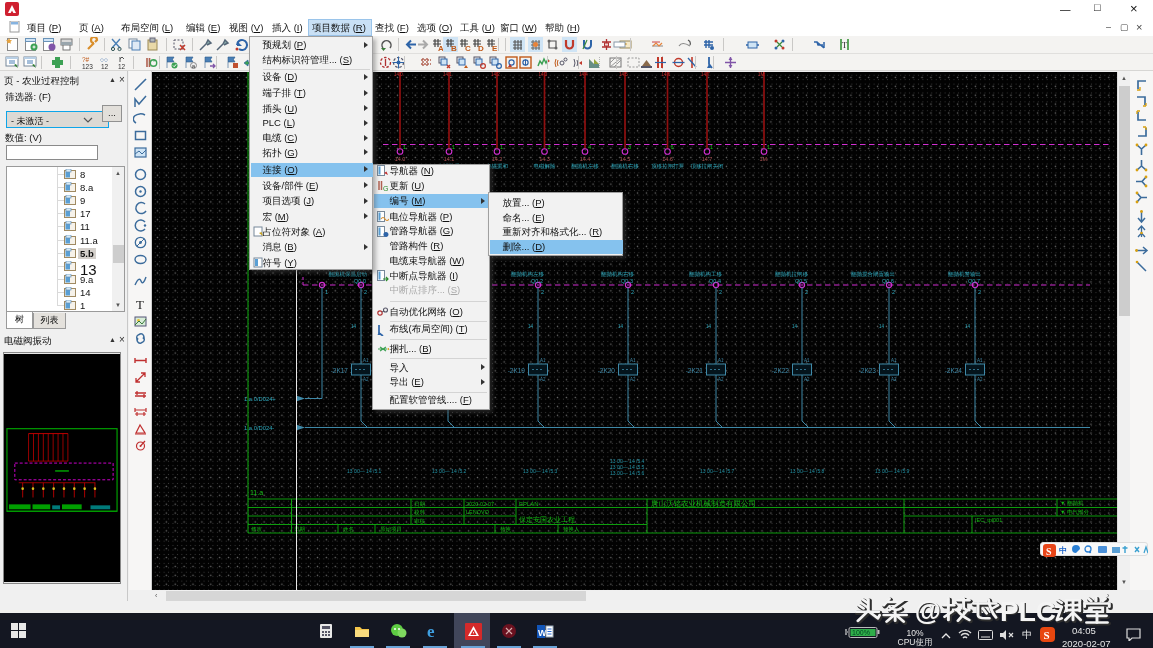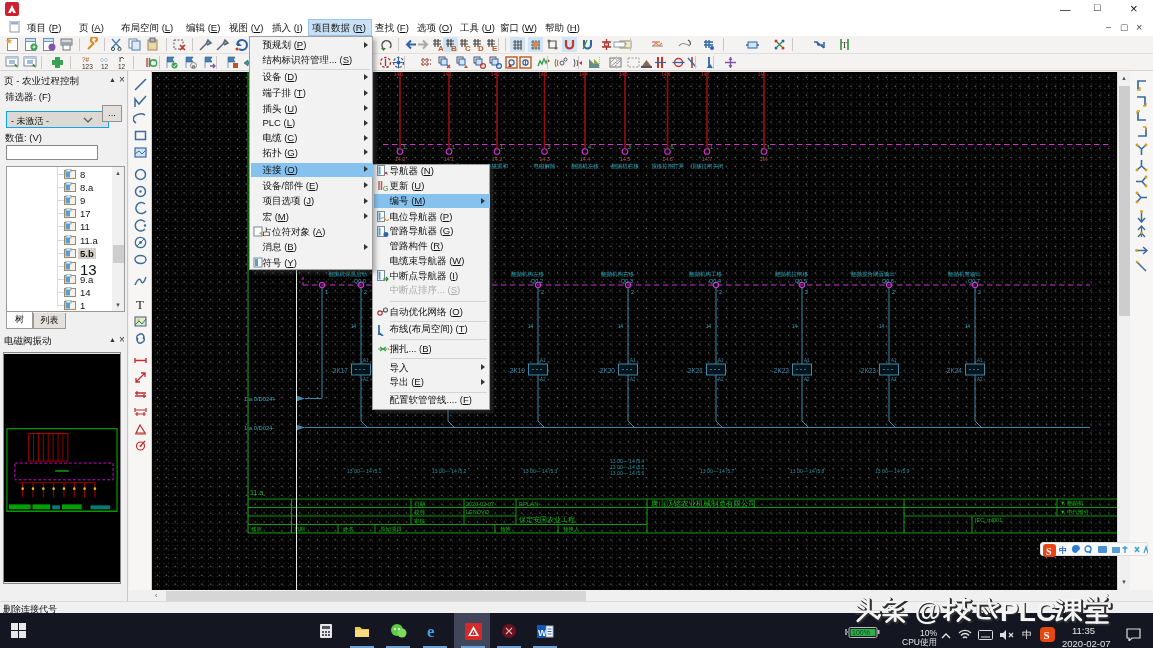--- a/index.html
+++ b/index.html
@@ -944,22 +944,26 @@
       </svg>
       <div class="mi" style="left:12.5px;top:204.20000000000002px;color:#111">消息 (<u>B</u>)</div>
       <div class="arr" style="left:114px;top:206.9px"></div>
       <div class="mi" style="left:12.5px;top:219.5px;color:#111">符号 (<u>Y</u>)</div>
       <svg class="ab" style="left:3px;top:219.2px" width="13" height="13">
         <rect x="1" y="2" width="8" height="9" fill="#fff" stroke="#789"></rect>
         <rect x="2" y="3" width="3" height="7" fill="#5a9fd4"></rect>
       </svg>
       <div class="msep" style="left:13px;top:31.799999999999997px;width:107px"></div>
     </div>
-<div class="ab" style="left:0;top:601px;width:1153px;height:12px;background:#f0f0f0;border-top:1px solid #dadada">
-<span class="ab" style="left:3px;top:1px;font-size:9px;color:#111">删除连接代号</span>
+    <div class="menu" style="left:487.5px;top:192px;width:135px;height:64px">
+      <div class="mi" style="left:14px;top:3.9999999999999885px;color:#111">放置... (<u>P</u>)</div>
+      <div class="mi" style="left:14px;top:18.600000000000012px;color:#111">命名... (<u>E</u>)</div>
+      <div class="mi" style="left:14px;top:33.39999999999999px;color:#111">重新对齐和格式化... (<u>R</u>)</div>
+      <div class="ab hl" style="left:1px;top:46.7px;width:133px;height:14.4px"></div>
+      <div class="mi" style="left:14px;top:47.7px;color:#111">删除... (<u>D</u>)</div>
     </div>
 <div class="ab" style="left:1040px;top:542px;width:108px;height:14px;background:#f8f8f8;border-radius:3px;border:1px solid #ddd;z-index:30">
 <svg class="ab" style="left:2px;top:0.5px" width="13" height="13">
         <rect width="13" height="13" rx="3" fill="#e84518"></rect>
         <text x="3" y="10.5" font-size="10" fill="#fff" font-weight="bold" font-family="Liberation Serif">S</text>
       </svg>
 <span class="ab" style="left:18px;top:2px;font-size:8px;color:#1a62c8;font-weight:bold">中</span>
 <svg class="ab" style="left:31px;top:2px" width="76" height="10">
 <path d="M4 8 a4 4 0 1 1 4-4 l-2 2" fill="#2a7fd4"></path>
         <circle cx="16" cy="4" r="3" fill="none" stroke="#2a7fd4" stroke-width="1.3"></circle>
@@ -1026,41 +1030,41 @@
         <path d="M10.5 6 h4 M10.5 8.5 h4 M10.5 11 h4" stroke="#2a6ad4" stroke-width="1"></path>
       </svg>
       <div class="ab" style="left:533px;top:33px;width:24px;height:2px;background:#6aa4d8"></div>
       <svg class="ab" style="left:843px;top:13px" width="38" height="12">
         <path d="M2 6 h3 M3 3 v2 M3 7 v2" stroke="#ddd" stroke-width="1.2"></path>
         <rect x="6" y="1.5" width="28" height="10" rx="1.5" fill="none" stroke="#bbb"></rect>
         <rect x="34.5" y="4" width="2" height="4" fill="#bbb"></rect>
         <rect x="7.5" y="3" width="25" height="7" fill="#2fae4a"></rect>
         <text x="9" y="9.3" font-size="7" fill="#042" font-family="Liberation Sans">100%</text>
       </svg>
-      <div class="ab" style="left:893px;top:16px;font-size:8.5px;color:#e6e6e6;text-align:right;width:44px;line-height:9px">10%<br>CPU使用</div>
+      <div class="ab" style="left:893px;top:16px;font-size:8.5px;color:#e6e6e6;text-align:center;width:44px;line-height:9px">10%<br>CPU使用</div>
       <svg class="ab" style="left:941px;top:20px" width="10" height="7">
         <path d="M1 5 l4-4 4 4" stroke="#e6e6e6" stroke-width="1.3" fill="none"></path>
       </svg>
       <svg class="ab" style="left:958px;top:16px" width="14" height="11">
         <path d="M1 4 a8 8 0 0 1 12 0 M3 6.5 a5 5 0 0 1 8 0 M5 9 a2.5 2.5 0 0 1 4 0" stroke="#ddd" fill="none" stroke-width="1.3"></path>
       </svg>
       <svg class="ab" style="left:978px;top:17px" width="15" height="10">
         <rect x="0.5" y="0.5" width="14" height="9" rx="1" fill="none" stroke="#ddd"></rect>
         <path d="M3 7 h9" stroke="#ddd"></path>
       </svg>
       <svg class="ab" style="left:999px;top:16px" width="16" height="11">
         <path d="M1 4 v4 h3 l3 3 V1 L4 4 z" fill="#ddd"></path>
         <path d="M10 4 l4 4 m0-4 l-4 4" stroke="#ddd" stroke-width="1.2"></path>
       </svg>
       <div class="ab" style="left:1022px;top:15px;font-size:10px;color:#f0f0f0">中</div>
       <svg class="ab" style="left:1040px;top:14px" width="15" height="15">
         <rect width="15" height="15" rx="4" fill="#e8470f"></rect>
         <text x="3.5" y="12" font-size="11" fill="#fff" font-weight="bold" font-family="Liberation Serif">S</text>
       </svg>
-      <div class="ab" style="left:1072px;top:12px;font-size:9.5px;color:#e6e6e6">11:35</div>
+      <div class="ab" style="left:1072px;top:12px;font-size:9.5px;color:#e6e6e6">04:05</div>
       <div class="ab" style="left:1062px;top:25px;font-size:9.5px;color:#e6e6e6">2020-02-07</div>
       <svg class="ab" style="left:1126px;top:15px" width="15" height="13">
         <path d="M1 1 h13 v9 h-8 l-3 3 v-3 h-2 z" fill="none" stroke="#ddd" stroke-width="1.2"></path>
       </svg>
     </div>
 <svg class="ab" style="left:855px;top:595px;z-index:60" width="280" height="32" viewBox="0 0 280 32">
       <g transform="translate(0,2) scale(0.95 0.82)">
         <path d="M8 3 l5 4" transform="translate(1.2,1.4)" stroke="#2e2e2e" stroke-width="5" fill="none" stroke-linecap="round"></path>
         <path d="M4 10 l5 4" transform="translate(1.2,1.4)" stroke="#2e2e2e" stroke-width="5" fill="none" stroke-linecap="round"></path>
         <path d="M1 18 h24" transform="translate(1.2,1.4)" stroke="#2e2e2e" stroke-width="5" fill="none" stroke-linecap="round"></path>

